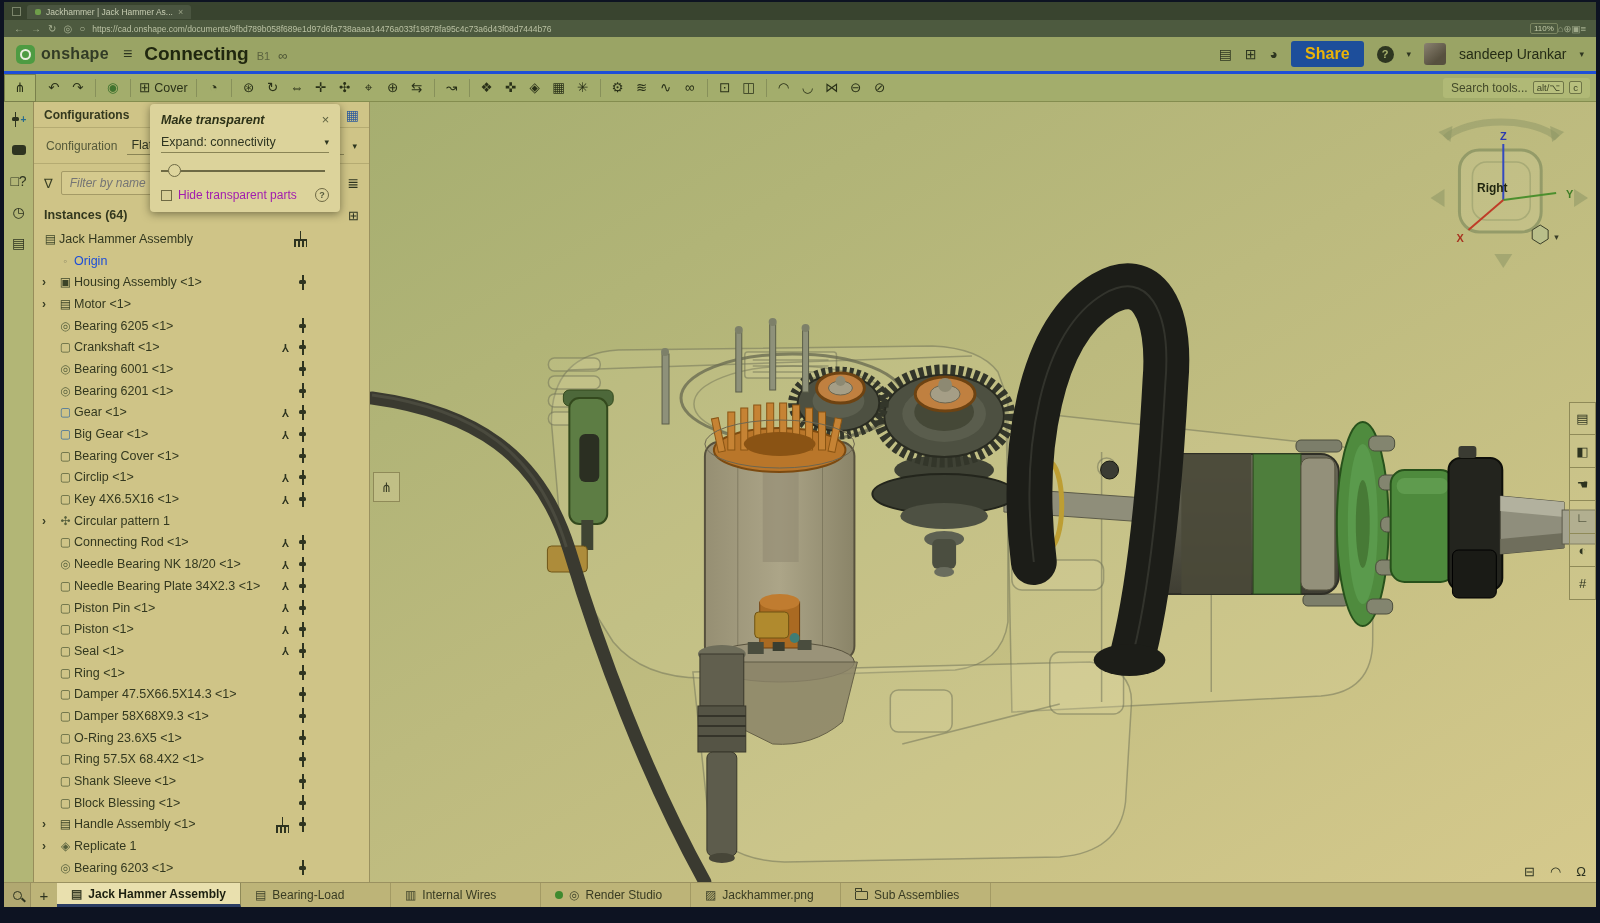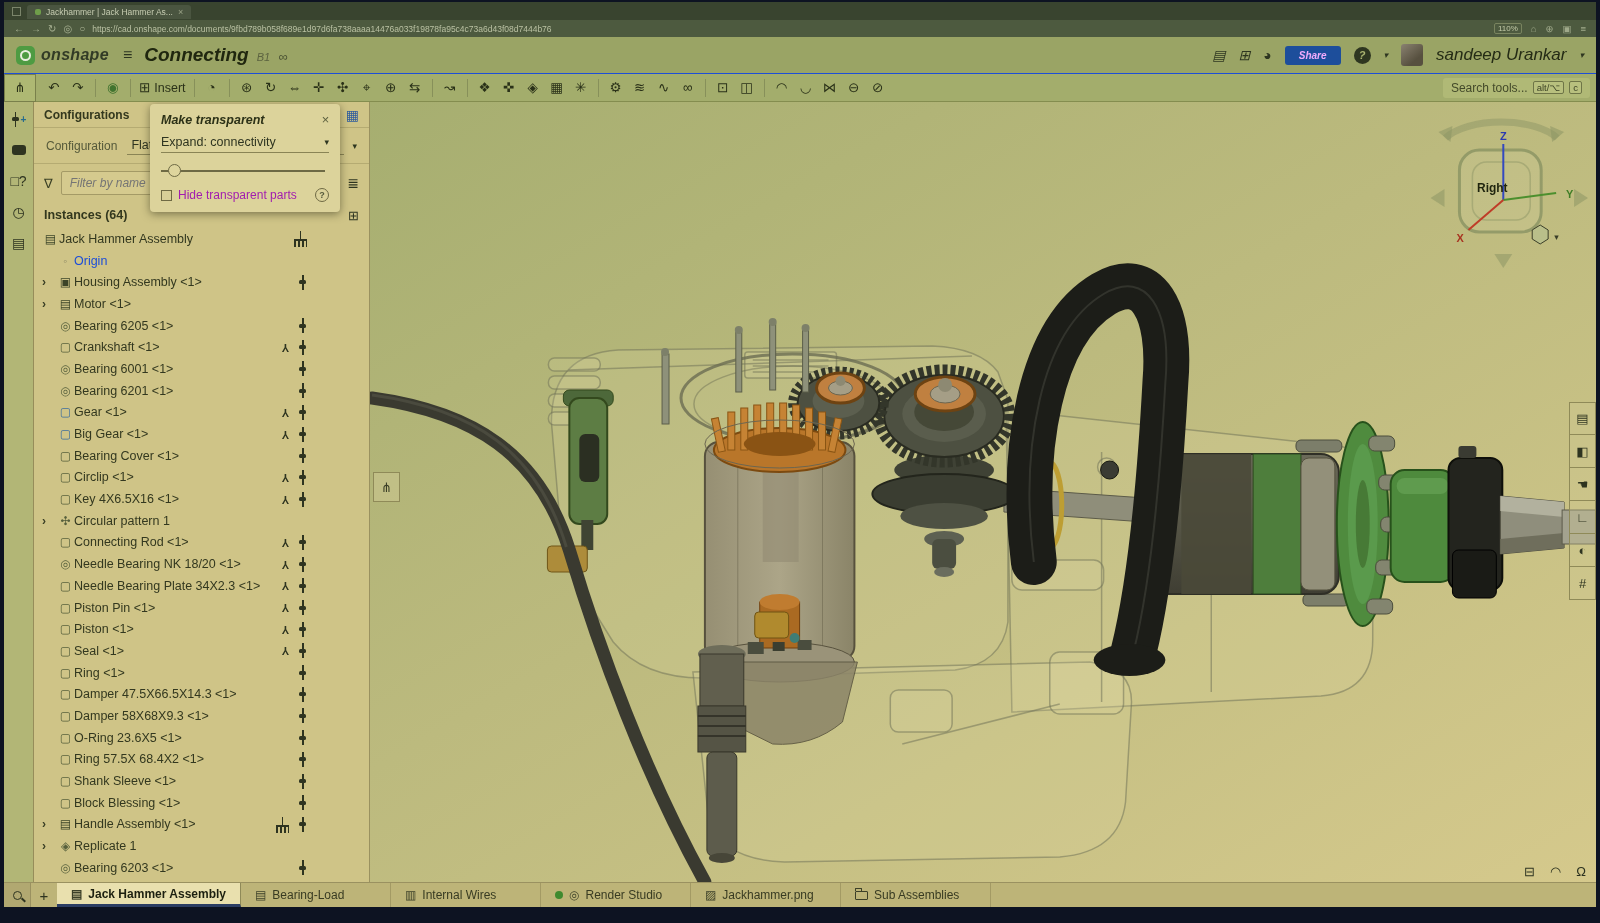--- a/index.html
+++ b/index.html
@@ -10,40 +10,40 @@
   
   #btabs { height:18px; background:#39442f; display:flex; align-items:center; gap:6px; padding:0 8px; flex:0 0 18px; }
   .bwin-icon { width:9px; height:9px; border:1px solid #97a184; opacity:.7; }
   .btab { height:14px; margin-top:2px; background:#4a5540; border-radius:3px 3px 0 0; display:flex; align-items:center; gap:5px; padding:0 8px; max-width:200px; }
   .btab .dot { width:6px; height:6px; border-radius:2px; background:#6f9e4a; }
   .btab .t { font-size:8.5px; color:#c7cdb2; white-space:nowrap; overflow:hidden; }
   .btab .x { font-size:9px; color:#9aa387; }
   #burl { height:17px; background:#4d5a3f; display:flex; align-items:center; gap:7px; padding:0 10px; flex:0 0 17px; }
   .nav-g { color:#aab394; font-size:10px; line-height:1; }
   #url-text { font-size:8.5px; color:#b9c0a2; white-space:nowrap; overflow:hidden; max-width:760px;text-align:center; }
-  #burl-right { margin-left:auto; display:flex; align-items:center; gap:9px; }
+  #burl-right { margin-left:auto; display:flex; align-items:center; }
   #zoom-pill { font-size:8px; color:#c3caa8; border:1px solid #79845f; border-radius:2px; padding:0 3px; }
   .burl-ic { color:#9fa98a; font-size:9.5px; }
 
   
-  #hdr { height:37px; background:#9aa465; border-bottom:1px solid #1d4ed8; display:flex; align-items:center; padding:0 12px; flex:0 0 37px;font-style:italic; }
+  #hdr { height:37px; background:#9aa465; border-bottom:3px solid #1d4ed8; display:flex; align-items:center; padding:0 12px; flex:0 0 37px; }
   #logo-mark { width:19px; height:19px; border-radius:5px; background:#4e9b42; position:relative; margin-right:6px; }
   #logo-mark::after { content:""; position:absolute; inset:4px; border:2.5px solid #e9eede; border-radius:50%; }
   #logo-text { font-size:16px; font-weight:600; color:#323b26; letter-spacing:.3px; margin-right:14px; }
   #doc-menu { font-size:16px; color:#2c3420; margin-right:12px; }
   #doc-title { font-size:19px; font-weight:700; color:#20270f; margin-right:8px; }
   #doc-version { font-size:11px; color:#5c6340; margin-right:8px; margin-top:4px; }
   #doc-link { font-size:13px; color:#4a5233; margin-top:3px; }
   #hdr-right { margin-left:auto; display:flex; align-items:center; gap:13px; }
   .hdr-ic { font-size:14px; color:#2e3620; }
-  #share-btn { background:#1d4e9b; color:#f0abfc; font-size:10px; font-weight:600; border-radius:3px; padding:4px 14px; }
+  #share-btn { background:#1d4e9b; color:#eab308; font-size:16px; font-weight:600; border-radius:3px; padding:4px 14px; }
   #help-circle { width:17px; height:17px; border-radius:50%; background:#2e3620; color:#a9b36f; font-size:11px; font-weight:700; text-align:center; line-height:17px; }
   .caret { font-size:9px; color:#2e3620; }
   #avatar { width:22px; height:22px; border-radius:3px; background:linear-gradient(140deg,#8a8271,#57503f 70%); }
-  #user-name { font-size:17px; color:#242b15; }
+  #user-name { font-size:14px; color:#242b15; }
 
   
   #toolbar { height:28px; background:#a3ad6c; border-bottom:1px solid #848d4f; display:flex; align-items:center; padding:0 4px 0 0; flex:0 0 28px; }
   .tool-first { width:32px; height:28px; display:flex; align-items:center; justify-content:center; border:1px solid #79804b; background:#aeb873; font-size:13px; color:#2a3118; margin-right:6px; }
   .tool { height:22px; min-width:24px; display:flex; align-items:center; justify-content:center; gap:4px; padding:0 3px; color:#2a3118; }
   .tool .glyph { font-size:13.5px; line-height:1; }
   .tool-label { font-size:12.5px; color:#2a3118; }
   .tdiv { width:1px; height:18px; background:#87905a; margin:0 5px; }
   #search-tools { margin-left:auto; display:flex; align-items:center; gap:5px; background:#b0b976; border-radius:3px; padding:3px 8px; margin-right:2px; }
   #search-tools .st-text { font-size:12px; color:#434a2a; }
@@ -188,21 +188,21 @@
           <div class="tool">
             <span class="glyph">↷</span>
           </div>
           <div class="tdiv"></div>
           <div class="tool">
             <span class="glyph" style="color: rgb(65, 116, 47);">◉</span>
           </div>
           <div class="tdiv"></div>
           <div class="tool">
             <span class="glyph">⊞</span>
-            <span class="tool-label">Insert</span>
+            <span class="tool-label">Cover</span>
           </div>
           <div class="tdiv"></div>
           <div class="tool">
             <span class="glyph">◔</span>
           </div>
           <div class="tdiv"></div>
           <div class="tool">
             <span class="glyph">⊛</span>
           </div>
           <div class="tool">

